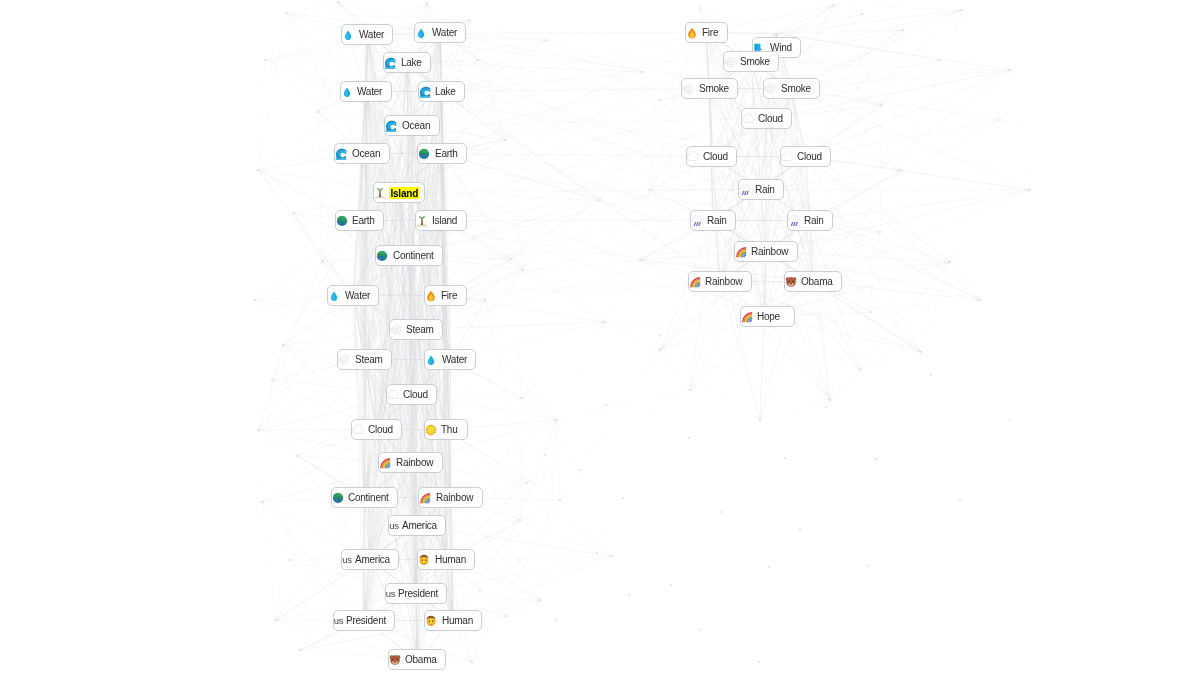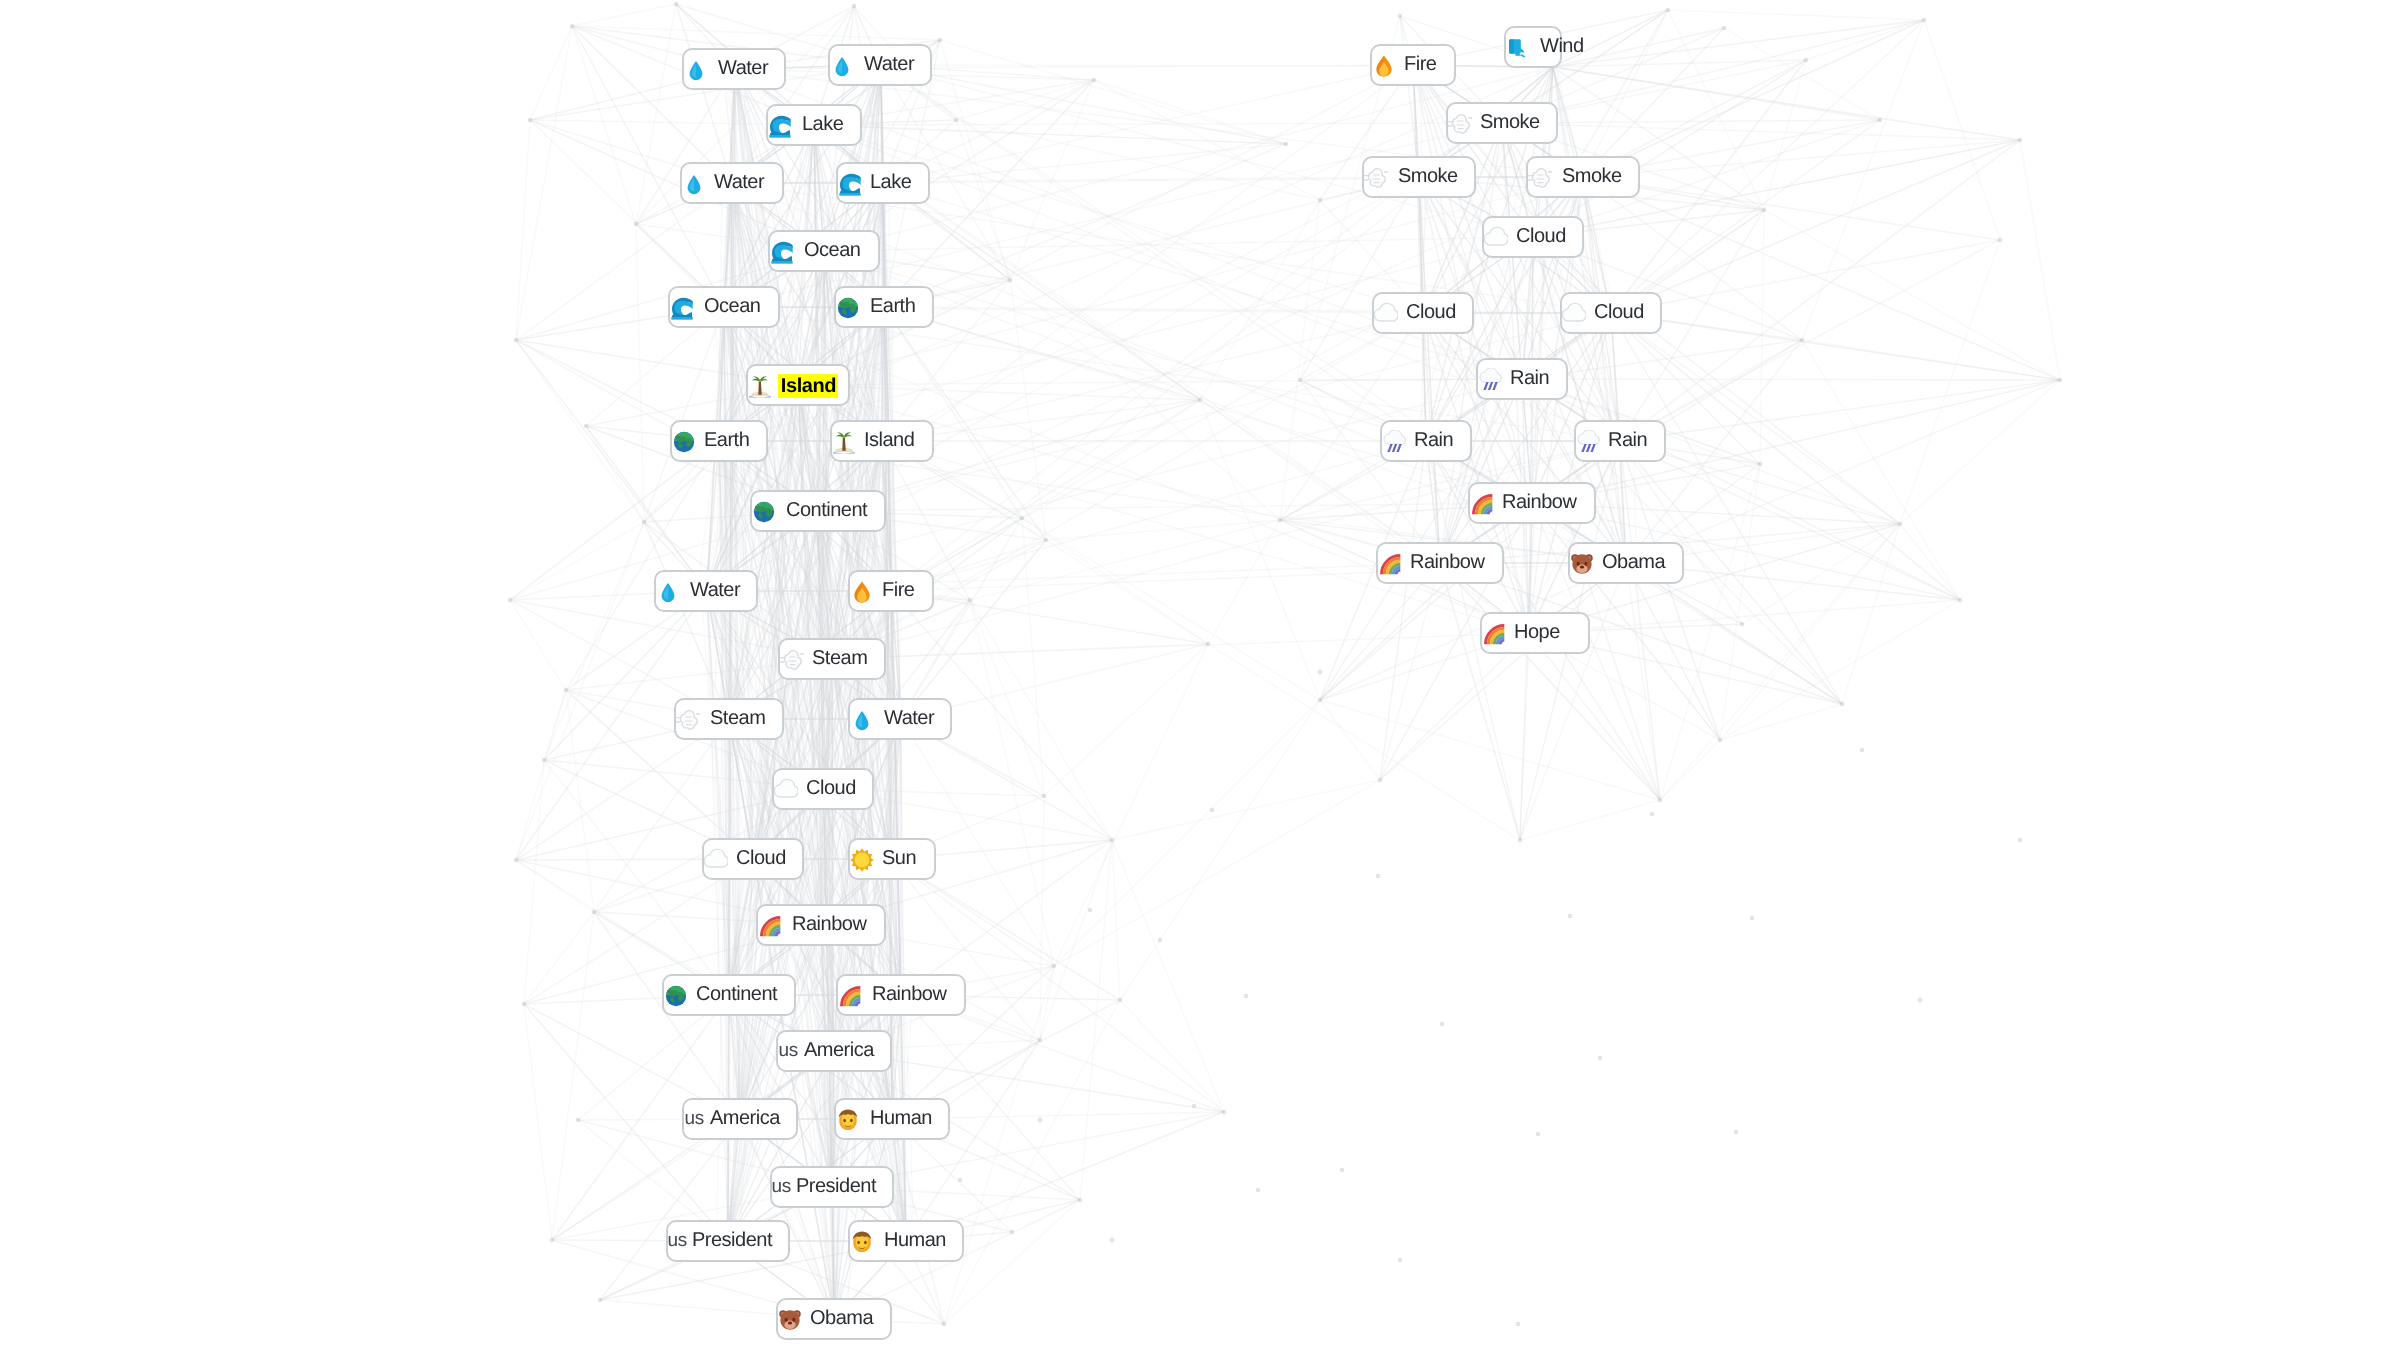--- a/index.html
+++ b/index.html
@@ -1481,21 +1481,21 @@
         <span class="lbl">Cloud</span>
       </div>
       <div class="node" style="left: 423.5px; top: 419px; width: 44px; height: 21px;">
         <span class="ic">
           <svg viewBox="0 0 36 36">
             <path d="M18.0 0.5L21.4 5.2L26.8 2.8L27.3 8.7L33.2 9.2L30.8 14.6L35.5 18.0L30.8 21.4L33.2 26.7L27.3 27.3L26.8 33.2L21.4 30.8L18.0 35.5L14.6 30.8L9.2 33.2L8.7 27.3L2.8 26.8L5.2 21.4L0.5 18.0L5.2 14.6L2.8 9.2L8.7 8.7L9.2 2.8L14.6 5.2Z" fill="#f0a80f"></path>
             <circle cx="18" cy="18" r="13.2" fill="#efae18"></circle>
             <circle cx="18" cy="18" r="11.2" fill="#ffd93b"></circle>
           </svg>
         </span>
-        <span class="lbl">Sun</span>
+        <span class="lbl">Thu</span>
       </div>
       <div class="node" style="left: 378.4px; top: 452px; width: 64.2px; height: 21px;">
         <span class="ic">
           <svg viewBox="0 0 36 36">
             <path d="M5.2 33.5 A28.3 28.3 0 0 1 33.5 5.2" stroke="#d8434f" stroke-width="4.4" fill="none"></path>
             <path d="M9.6 33.5 A23.9 23.9 0 0 1 33.5 9.6" stroke="#ee7f2c" stroke-width="4.4" fill="none"></path>
             <path d="M14.0 33.5 A19.5 19.5 0 0 1 33.5 14.0" stroke="#f5b733" stroke-width="4.4" fill="none"></path>
             <path d="M18.4 33.5 A15.1 15.1 0 0 1 33.5 18.4" stroke="#73ac54" stroke-width="4.4" fill="none"></path>
             <path d="M22.8 33.5 A10.7 10.7 0 0 1 33.5 22.8" stroke="#5a95d5" stroke-width="4.4" fill="none"></path>
             <path d="M27.2 33.5 A6.3 6.3 0 0 1 33.5 27.2" stroke="#7b6ac0" stroke-width="4.4" fill="none"></path>
@@ -1597,21 +1597,21 @@
       <div class="node" style="left: 684.9px; top: 22px; width: 43.2px; height: 21px;">
         <span class="ic">
           <svg viewBox="0 0 36 36">
             <path d="M18 2.2c-1.3 2.4-11.4 13.2-11.4 20.7C6.6 29.2 11.7 34 18 34s11.4-4.8 11.4-11.1C29.4 15.4 19.3 4.6 18 2.2z" fill="#f3900c"></path>
             <path d="M18 2.2C16.7 4.6 6.6 15.4 6.6 22.9 6.6 29.2 11.7 34 18 34z" fill="#d9701c" opacity=".3"></path>
             <path d="M18 11.5c-1 1.8-7.1 9.1-7.1 14.2 0 4.3 3.2 7.8 7.1 7.8s7.1-3.5 7.1-7.8c0-5.1-6.1-12.4-7.1-14.2z" fill="#ffbe3c"></path>
           </svg>
         </span>
         <span class="lbl">Fire</span>
       </div>
-      <div class="node" style="left: 752.1px; top: 13px; width: 29px; height: 21px;">
+      <div class="node" style="left: 752.1px; top: 37px; width: 49px; height: 21px;">
         <span class="ic">
           <svg viewBox="0 0 36 36">
             <path d="M6.5 5h13.7c1.1 0 2 .9 2 2v17.5c0 1.1-.9 2-2 2H6.5c-1.1 0-2-.9-2-2V7c0-1.1.9-2 2-2z" fill="#1cade4"></path>
             <path d="M6.5 5h5.4v21.5H6.5c-1.1 0-2-.9-2-2V7c0-1.1.9-2 2-2z" fill="#0b86bd" opacity=".45"></path>
             <path d="M16.5 16.5c4.8.6 9 3.8 11.3 8h-4.9c-1.6-2.8-4-4.2-6.4-4.6z" fill="#1cade4"></path>
             <path d="M22 27.5c3 .5 5.6 2 7.2 4.2h-3.1c-1.3-1.3-2.6-2.1-4.1-2.6z" fill="#1cade4"></path>
             <path d="M14 24.5c3.6.4 6.6 2.2 8.5 5h-8.5z" fill="#1cade4"></path>
           </svg>
         </span>
         <span class="lbl">Wind</span>

